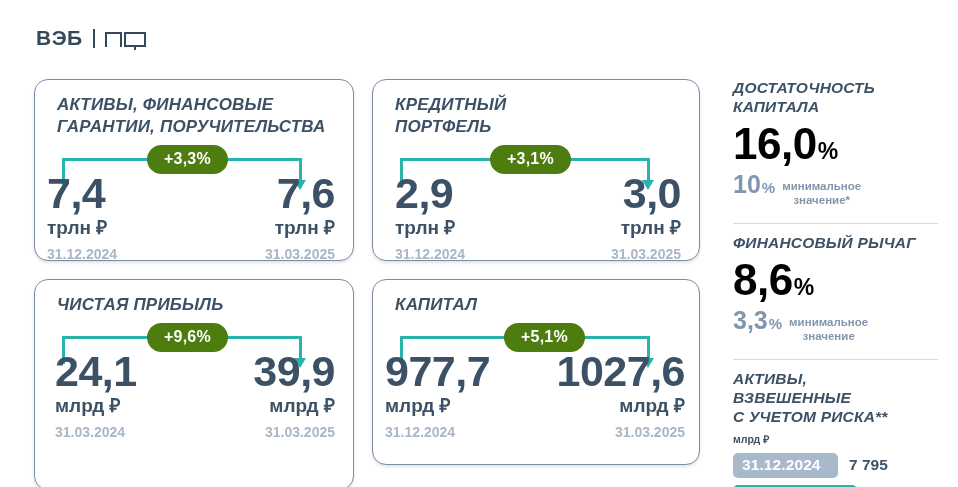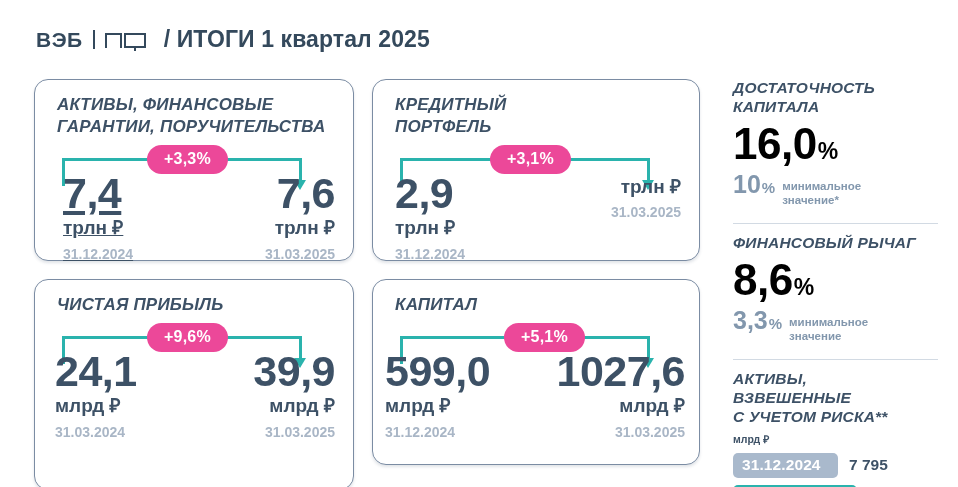--- a/index.html
+++ b/index.html
@@ -66,21 +66,21 @@
   }
   .conn .arrow-head {
     position: absolute;
     width: 0; height: 0;
     border-left: 6.5px solid transparent;
     border-right: 6.5px solid transparent;
     border-top: 10px solid #2ab3ad;
   }
   .badge {
     position: absolute;
-    background: #ec4899; color: #ffffff;
+    background: #4d7c0f; color: #ffffff;
     font-size: 16px; font-weight: 700;
     border-radius: 20px;
     padding: 6px 17px 7px 17px;
     line-height: 1;
     letter-spacing: 0.2px;
     white-space: nowrap;
   }
 
   
   .val {
@@ -107,21 +107,21 @@
     font-size: 15.5px; font-weight: 700; font-style: italic;
     color: #3d5166; line-height: 1.22; letter-spacing: 0.2px;
   }
   .sb-main {
     display: flex; align-items: baseline; margin-top: 6px;
     color: #000000;
   }
   .sb-main .v { font-size: 44px; font-weight: 700; line-height: 0.95; letter-spacing: -0.5px; }
   .sb-main .p { font-size: 23px; font-weight: 700; margin-left: 1px; }
   .sb-min {
-    display: flex; align-items: baseline; margin-top: 7px;
+    display: flex; align-items: baseline; margin-top: 7px; text-align: center;
   }
   .sb-min .v { font-size: 25px; font-weight: 700; color: #8297ad; line-height: 1; }
   .sb-min .p { font-size: 15px; font-weight: 700; color: #8297ad; margin-left: 1px; }
   .sb-min .cap {
     font-size: 11.5px; font-weight: 700; color: #8297ad;
     margin-left: 7px; line-height: 1.25; position: relative; top: -3px;
   }
   .divider {
     height: 1.3px; background: #d2dae3; margin: 12px 0 10px 0; width: 205px;
   }
@@ -148,33 +148,32 @@
   <div class="header">
     <span class="logo-word">ВЭБ</span>
     <span class="logo-bar"></span>
     <span class="logo-rf">
       <span class="rf-p"></span>
       <span class="rf-f">
         <span class="box"></span>
         <span class="stem"></span>
       </span>
     </span>
-    <span class="header-title">/ ИТОГИ 1 квартал 2025</span>
   </div>
 
   <div class="card card-1">
     <div class="card-title">АКТИВЫ, ФИНАНСОВЫЕ<br>ГАРАНТИИ, ПОРУЧИТЕЛЬСТВА</div>
     <div class="conn" style="left:27px; top:78px; width:240px;">
       <div class="line-h" style="left:0; width:240px;"></div>
       <div class="stub-l" style="left:0; height:28px;"></div>
       <div class="stub-r" style="left:237px; height:22px;"></div>
       <div class="arrow-head" style="left:232px; top:22px;"></div>
     </div>
     <div class="badge" style="left:112px; top:65px;">+3,3%</div>
-    <div class="val" style="left:28px; top:93px;text-decoration:underline;">
+    <div class="val" style="left:12px; top:93px;">
       <div class="num">7,4</div>
       <div class="unit">трлн ₽</div>
       <div class="date">31.12.2024</div>
     </div>
     <div class="val right" style="right:18px; top:93px;">
       <div class="num">7,6</div>
       <div class="unit">трлн ₽</div>
       <div class="date">31.03.2025</div>
     </div>
   </div>
@@ -187,20 +186,21 @@
       <div class="stub-r" style="left:247px; height:22px;"></div>
       <div class="arrow-head" style="left:242px; top:22px;"></div>
     </div>
     <div class="badge" style="left:117px; top:65px;">+3,1%</div>
     <div class="val" style="left:22px; top:93px;">
       <div class="num">2,9</div>
       <div class="unit">трлн ₽</div>
       <div class="date">31.12.2024</div>
     </div>
     <div class="val right" style="right:18px; top:93px;">
+      <div class="num">3,0</div>
       <div class="unit">трлн ₽</div>
       <div class="date">31.03.2025</div>
     </div>
   </div>
 
   <div class="card card-3">
     <div class="card-title">ЧИСТАЯ ПРИБЫЛЬ</div>
     <div class="conn" style="left:27px; top:56px; width:240px;">
       <div class="line-h" style="left:0; width:240px;"></div>
       <div class="stub-l" style="left:0; height:28px;"></div>
@@ -223,21 +223,21 @@
   <div class="card card-4">
     <div class="card-title">КАПИТАЛ</div>
     <div class="conn" style="left:27px; top:56px; width:250px;">
       <div class="line-h" style="left:0; width:250px;"></div>
       <div class="stub-l" style="left:0; height:28px;"></div>
       <div class="stub-r" style="left:247px; height:22px;"></div>
       <div class="arrow-head" style="left:242px; top:22px;"></div>
     </div>
     <div class="badge" style="left:131px; top:43px;text-align:center;">+5,1%</div>
     <div class="val" style="left:12px; top:71px;">
-      <div class="num">599,0</div>
+      <div class="num">977,7</div>
       <div class="unit">млрд ₽</div>
       <div class="date">31.12.2024</div>
     </div>
     <div class="val right" style="right:14px; top:71px;margin-left:8px;">
       <div class="num">1027,6</div>
       <div class="unit">млрд ₽</div>
       <div class="date">31.03.2025</div>
     </div>
   </div>
 

